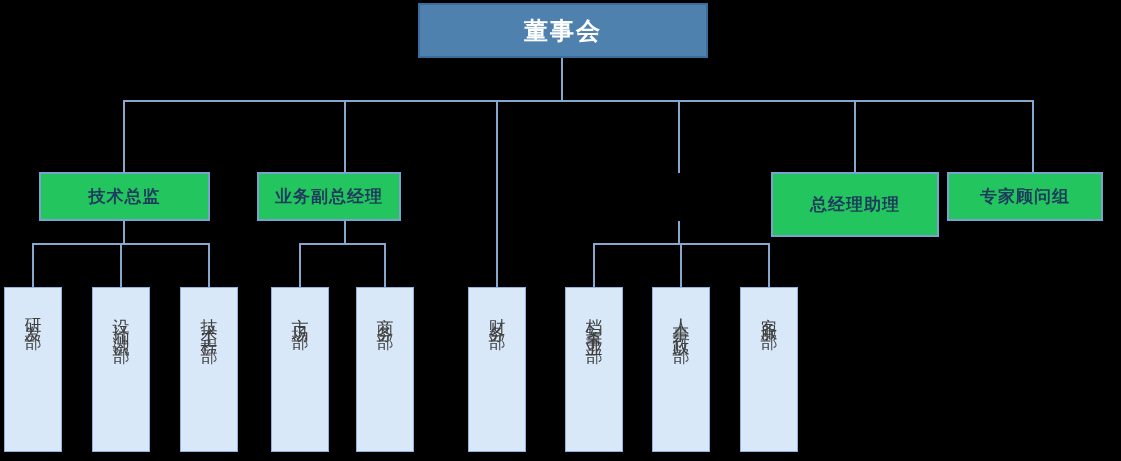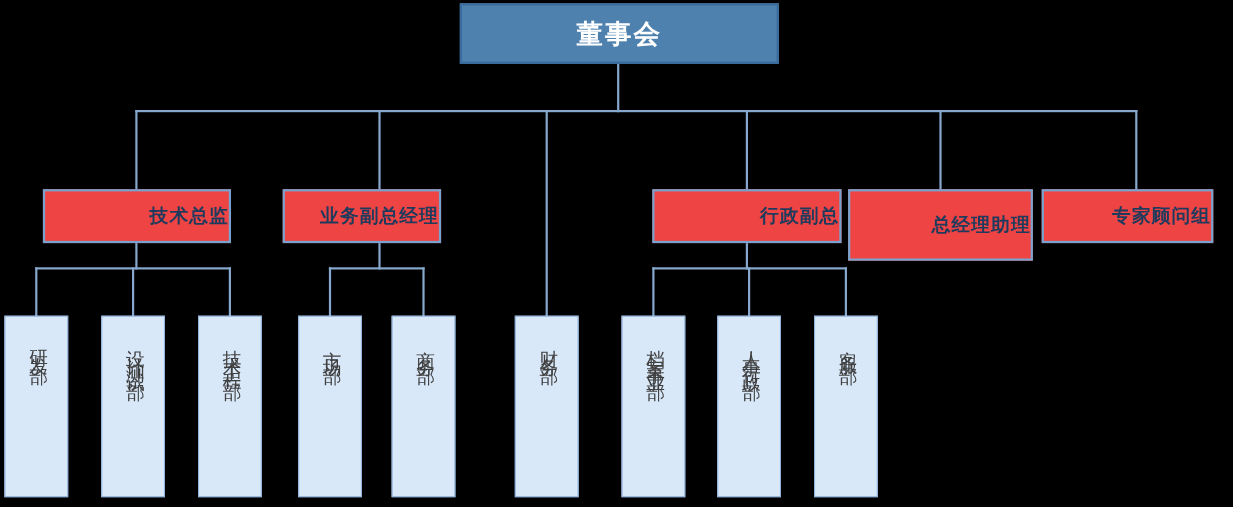--- a/index.html
+++ b/index.html
@@ -1,30 +1,30 @@
 <!DOCTYPE html>
 <html><head>
 <meta charset="utf-8">
 <style>
   html,body{margin:0;padding:0;background:#000;}
   .canvas{
     position:relative;width:1121px;height:461px;background:#000000;
-    font-family:Liberation Mono, monospace;overflow:hidden;
+    font-family:Liberation Serif, serif;overflow:hidden;
   }
   .line{position:absolute;background:#85A8CC;}
   .line.v{width:2px;}
   .line.h{height:2px;}
   .node{position:absolute;box-sizing:border-box;display:flex;align-items:center;justify-content:center;}
   .root{
     background:#4E81AD;border:2px solid #3A6D9E;
     color:#FFFFFF;font-size:24px;font-weight:bold;letter-spacing:2px;
   }
   .l2{
-    background:#ef4444;border:2px solid #79A3CF;
-    color:#1E3A5C;font-size:17px;font-weight:bold;letter-spacing:1px;justify-content:flex-end;
+    background:#22c55e;border:2px solid #79A3CF;
+    color:#1E3A5C;font-size:17px;font-weight:bold;letter-spacing:1px;
   }
   .l3{
     background:#D9E8F9;border:1.5px solid #8FB3DD;
     color:#3F3F3F;font-size:17px;
     align-items:flex-start;padding-top:17px;
   }
   .l3 span{
     writing-mode:vertical-rl;text-orientation:upright;
     letter-spacing:7px;line-height:1;
   }
@@ -65,23 +65,20 @@
   <div class="node root" style="left:418px;top:3px;width:290px;height:55px">
     <span>董事会</span>
   </div>
 
   <div class="node l2" style="left:39px;top:172px;width:171px;height:49px">
     <span>技术总监</span>
   </div>
   <div class="node l2" style="left:257px;top:172px;width:144px;height:49px">
     <span>业务副总经理</span>
   </div>
-  <div class="node l2" style="left:593px;top:172px;width:172px;height:49px">
-    <span>行政副总</span>
-  </div>
   <div class="node l2" style="left:771px;top:172px;width:168px;height:65px">
     <span>总经理助理</span>
   </div>
   <div class="node l2" style="left:947px;top:172px;width:156px;height:49px">
     <span>专家顾问组</span>
   </div>
 
   <div class="node l3" style="left:4px;top:287px;width:58px;height:165px">
     <span>研发部</span>
   </div>

